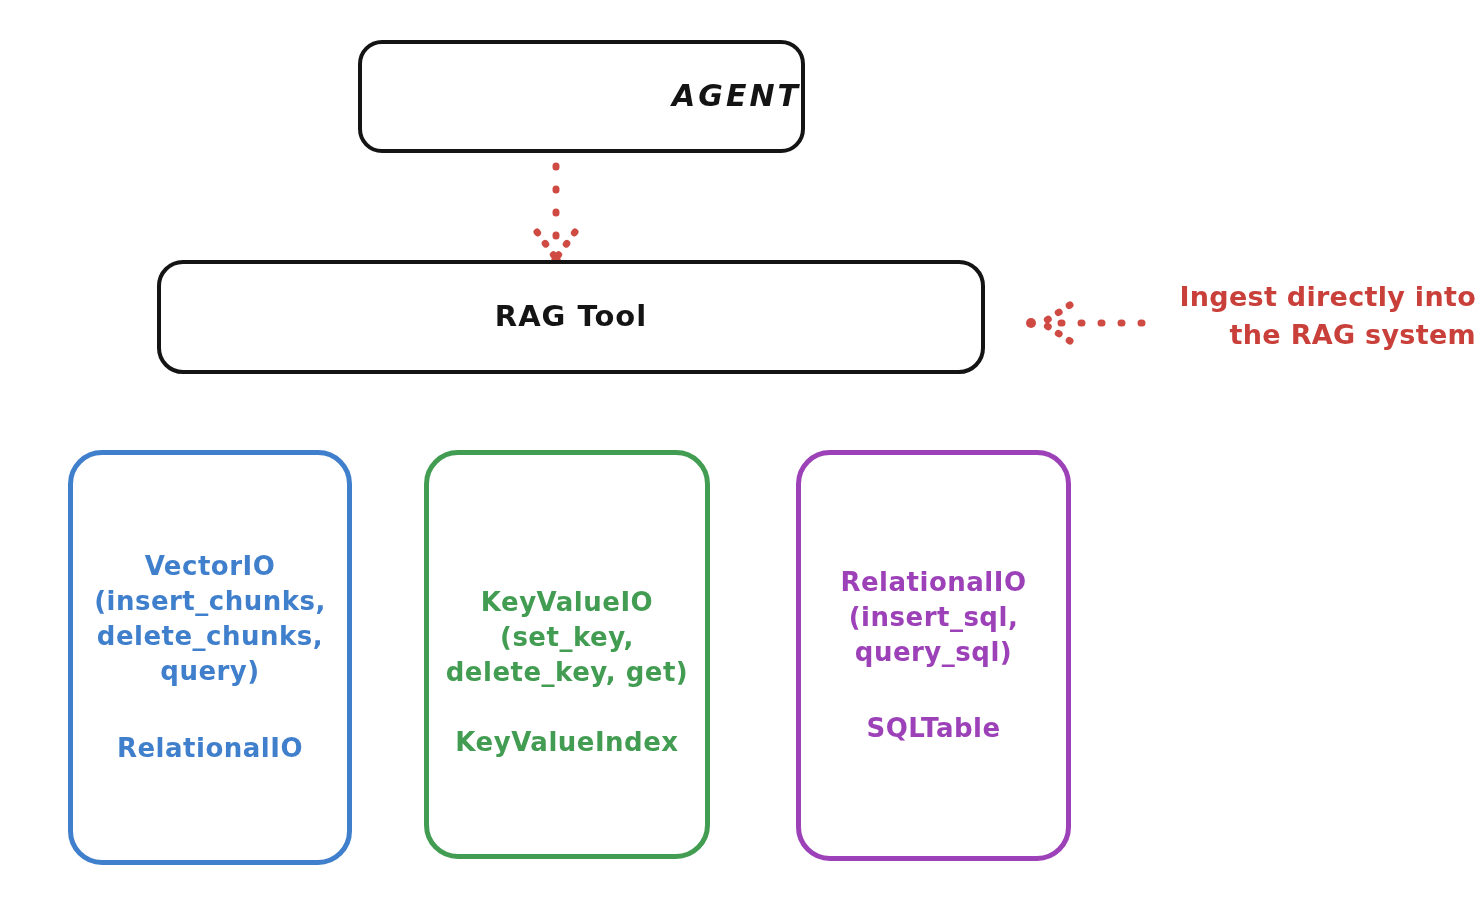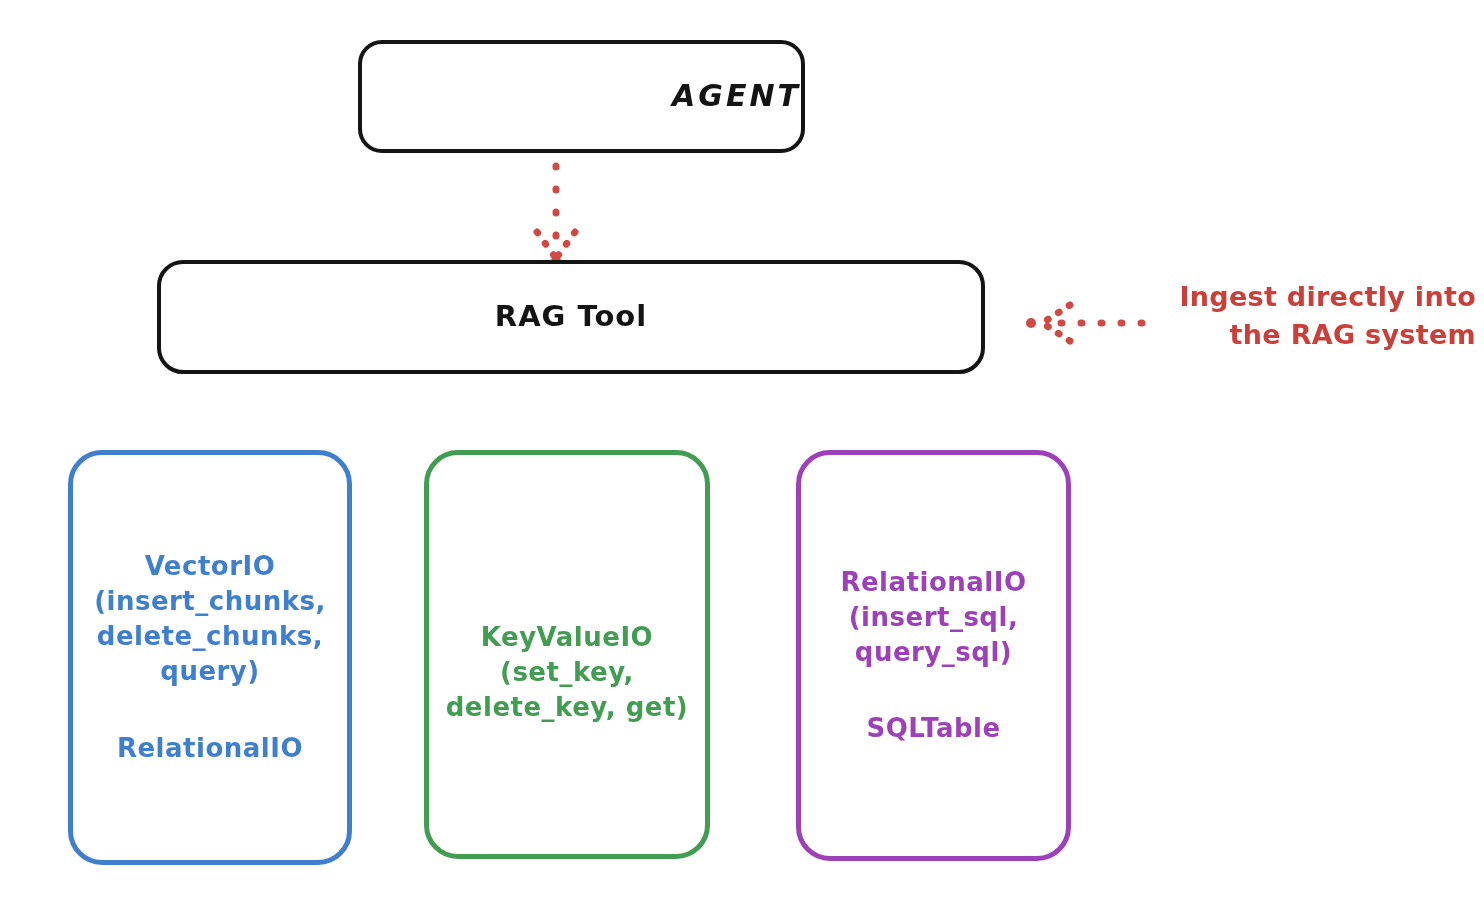--- a/index.html
+++ b/index.html
@@ -187,20 +187,21 @@
 (insert_chunks,
 delete_chunks,
 query)</span>
     <span class="label secondary">RelationalIO</span>
   </div>
 
   <div class="node provider" id="key-value-io-node">
     <span class="label">KeyValueIO
 (set_key,
 delete_key, get)</span>
+    <span class="label secondary">KeyValueIndex</span>
   </div>
 
   <div class="node provider" id="relational-io-node">
     <span class="label">RelationalIO
 (insert_sql,
 query_sql)</span>
     <span class="label secondary">SQLTable</span>
   </div>
 
 </div>

